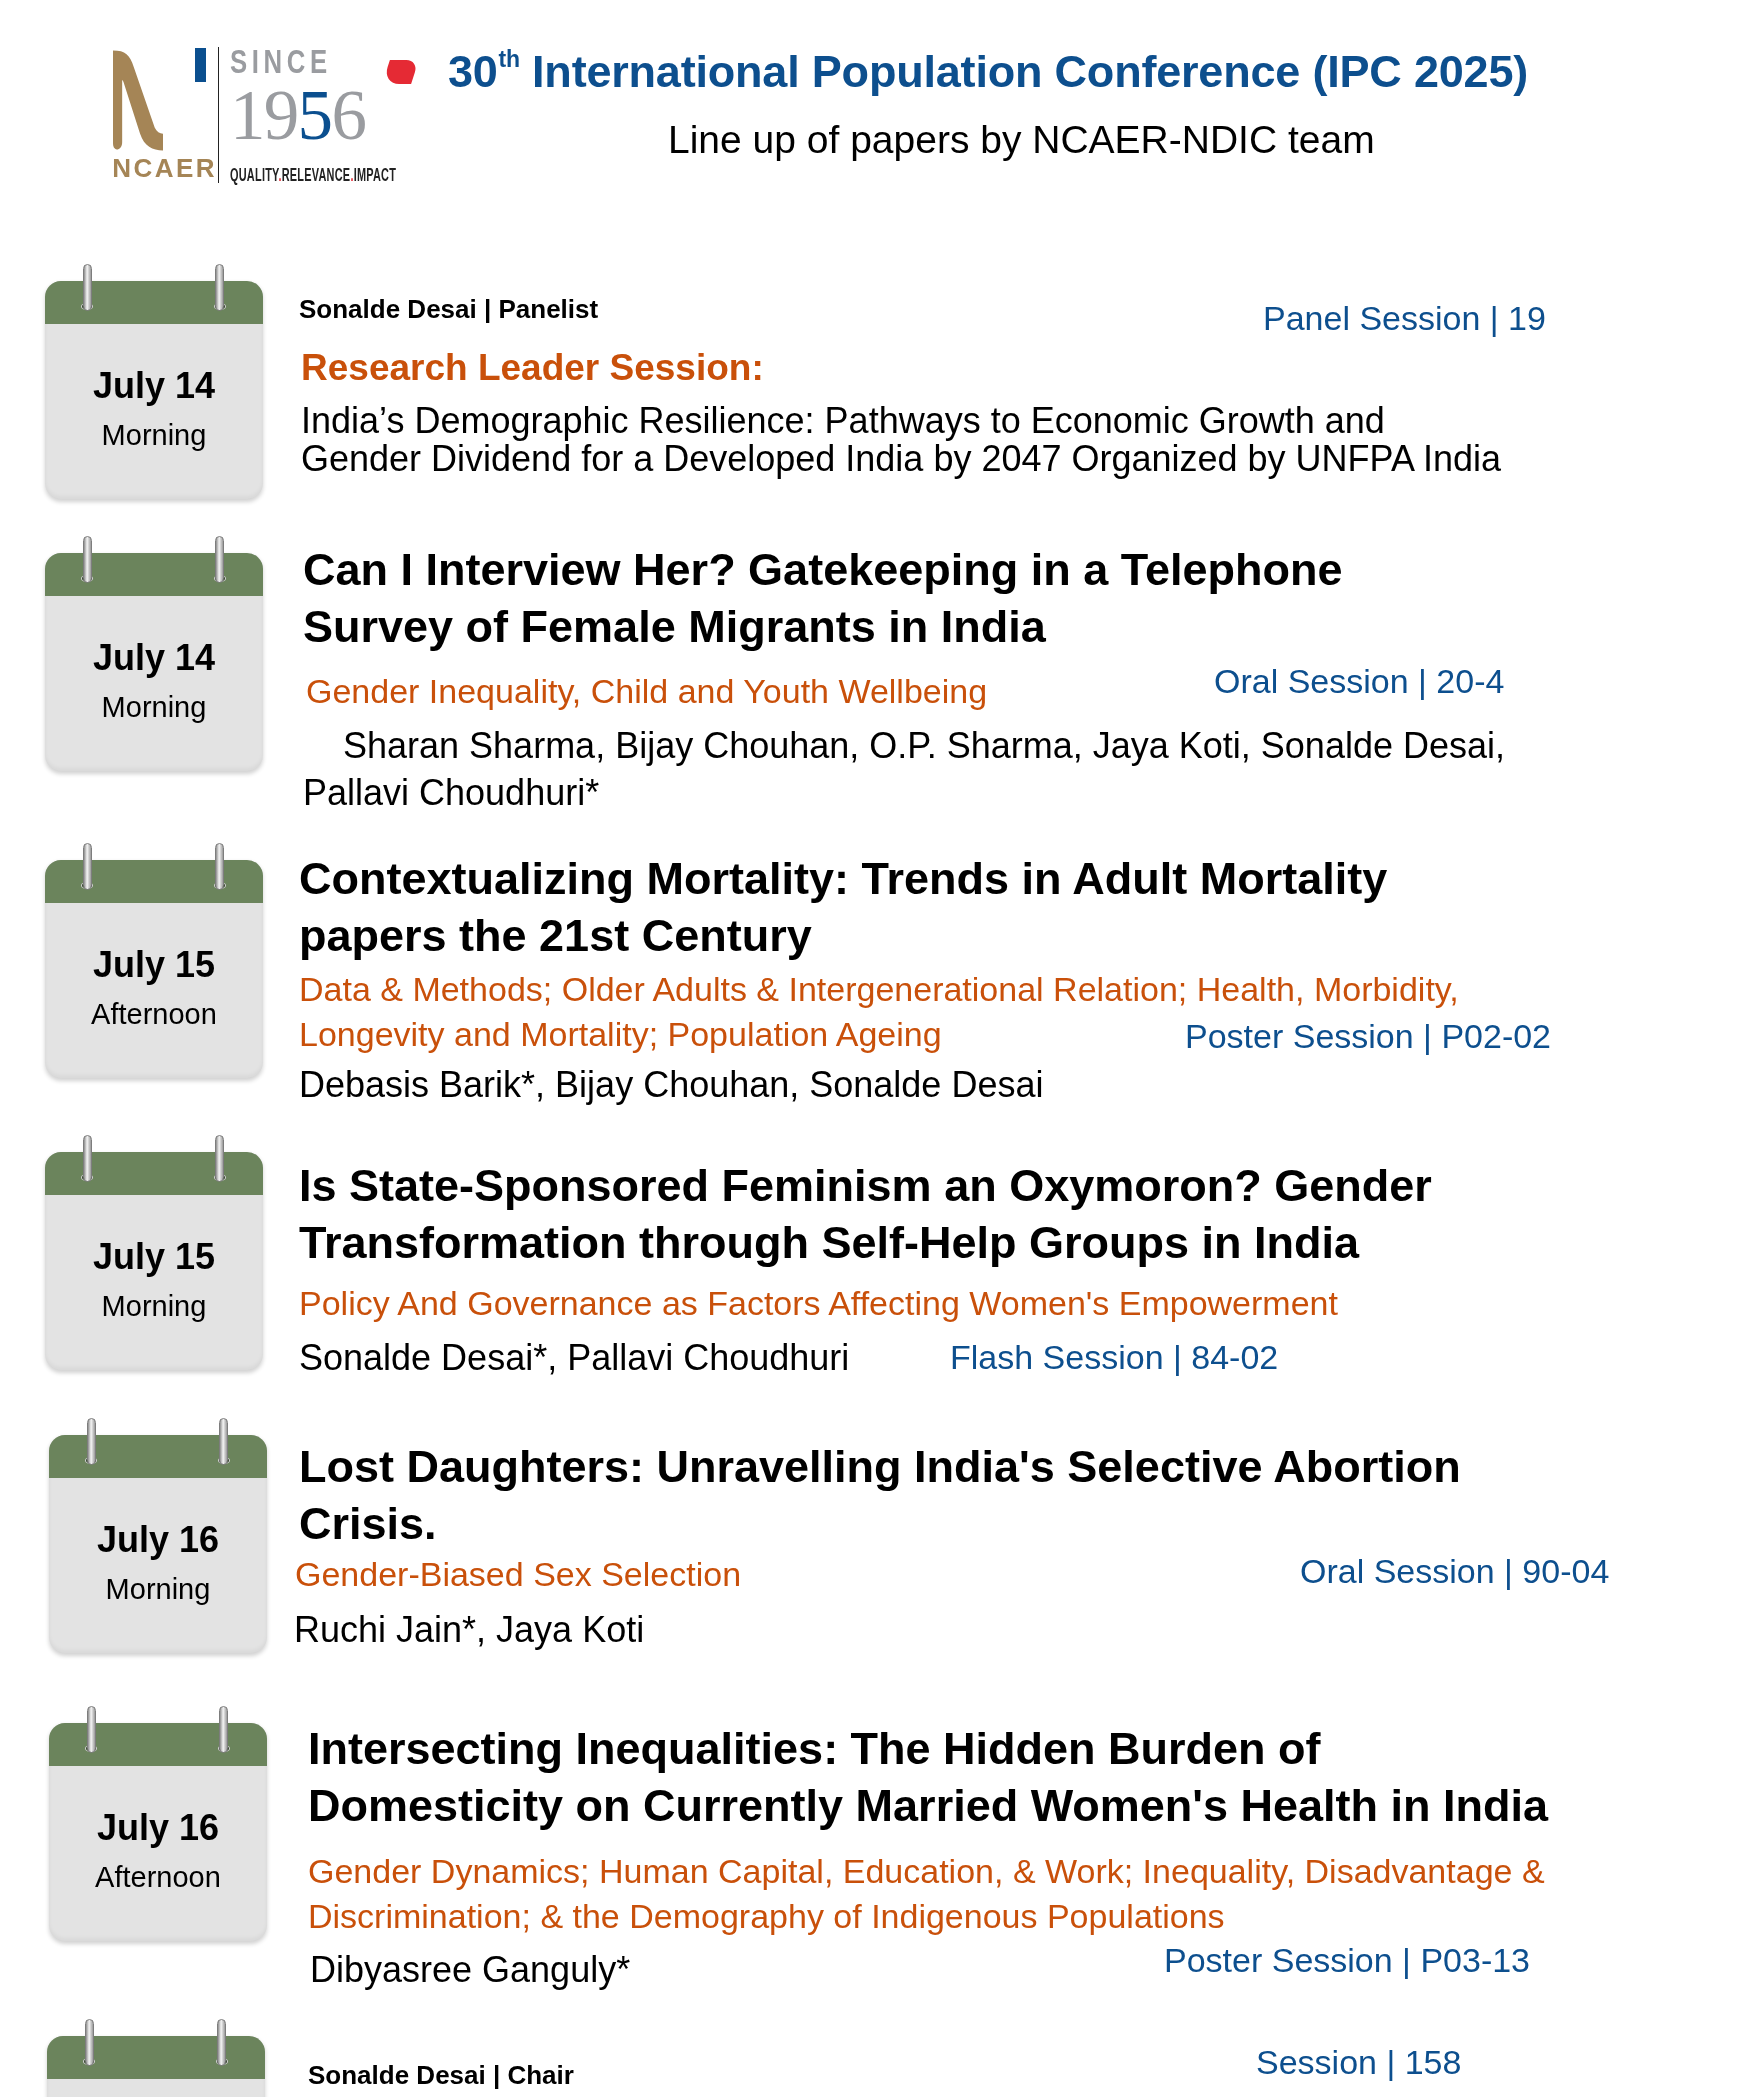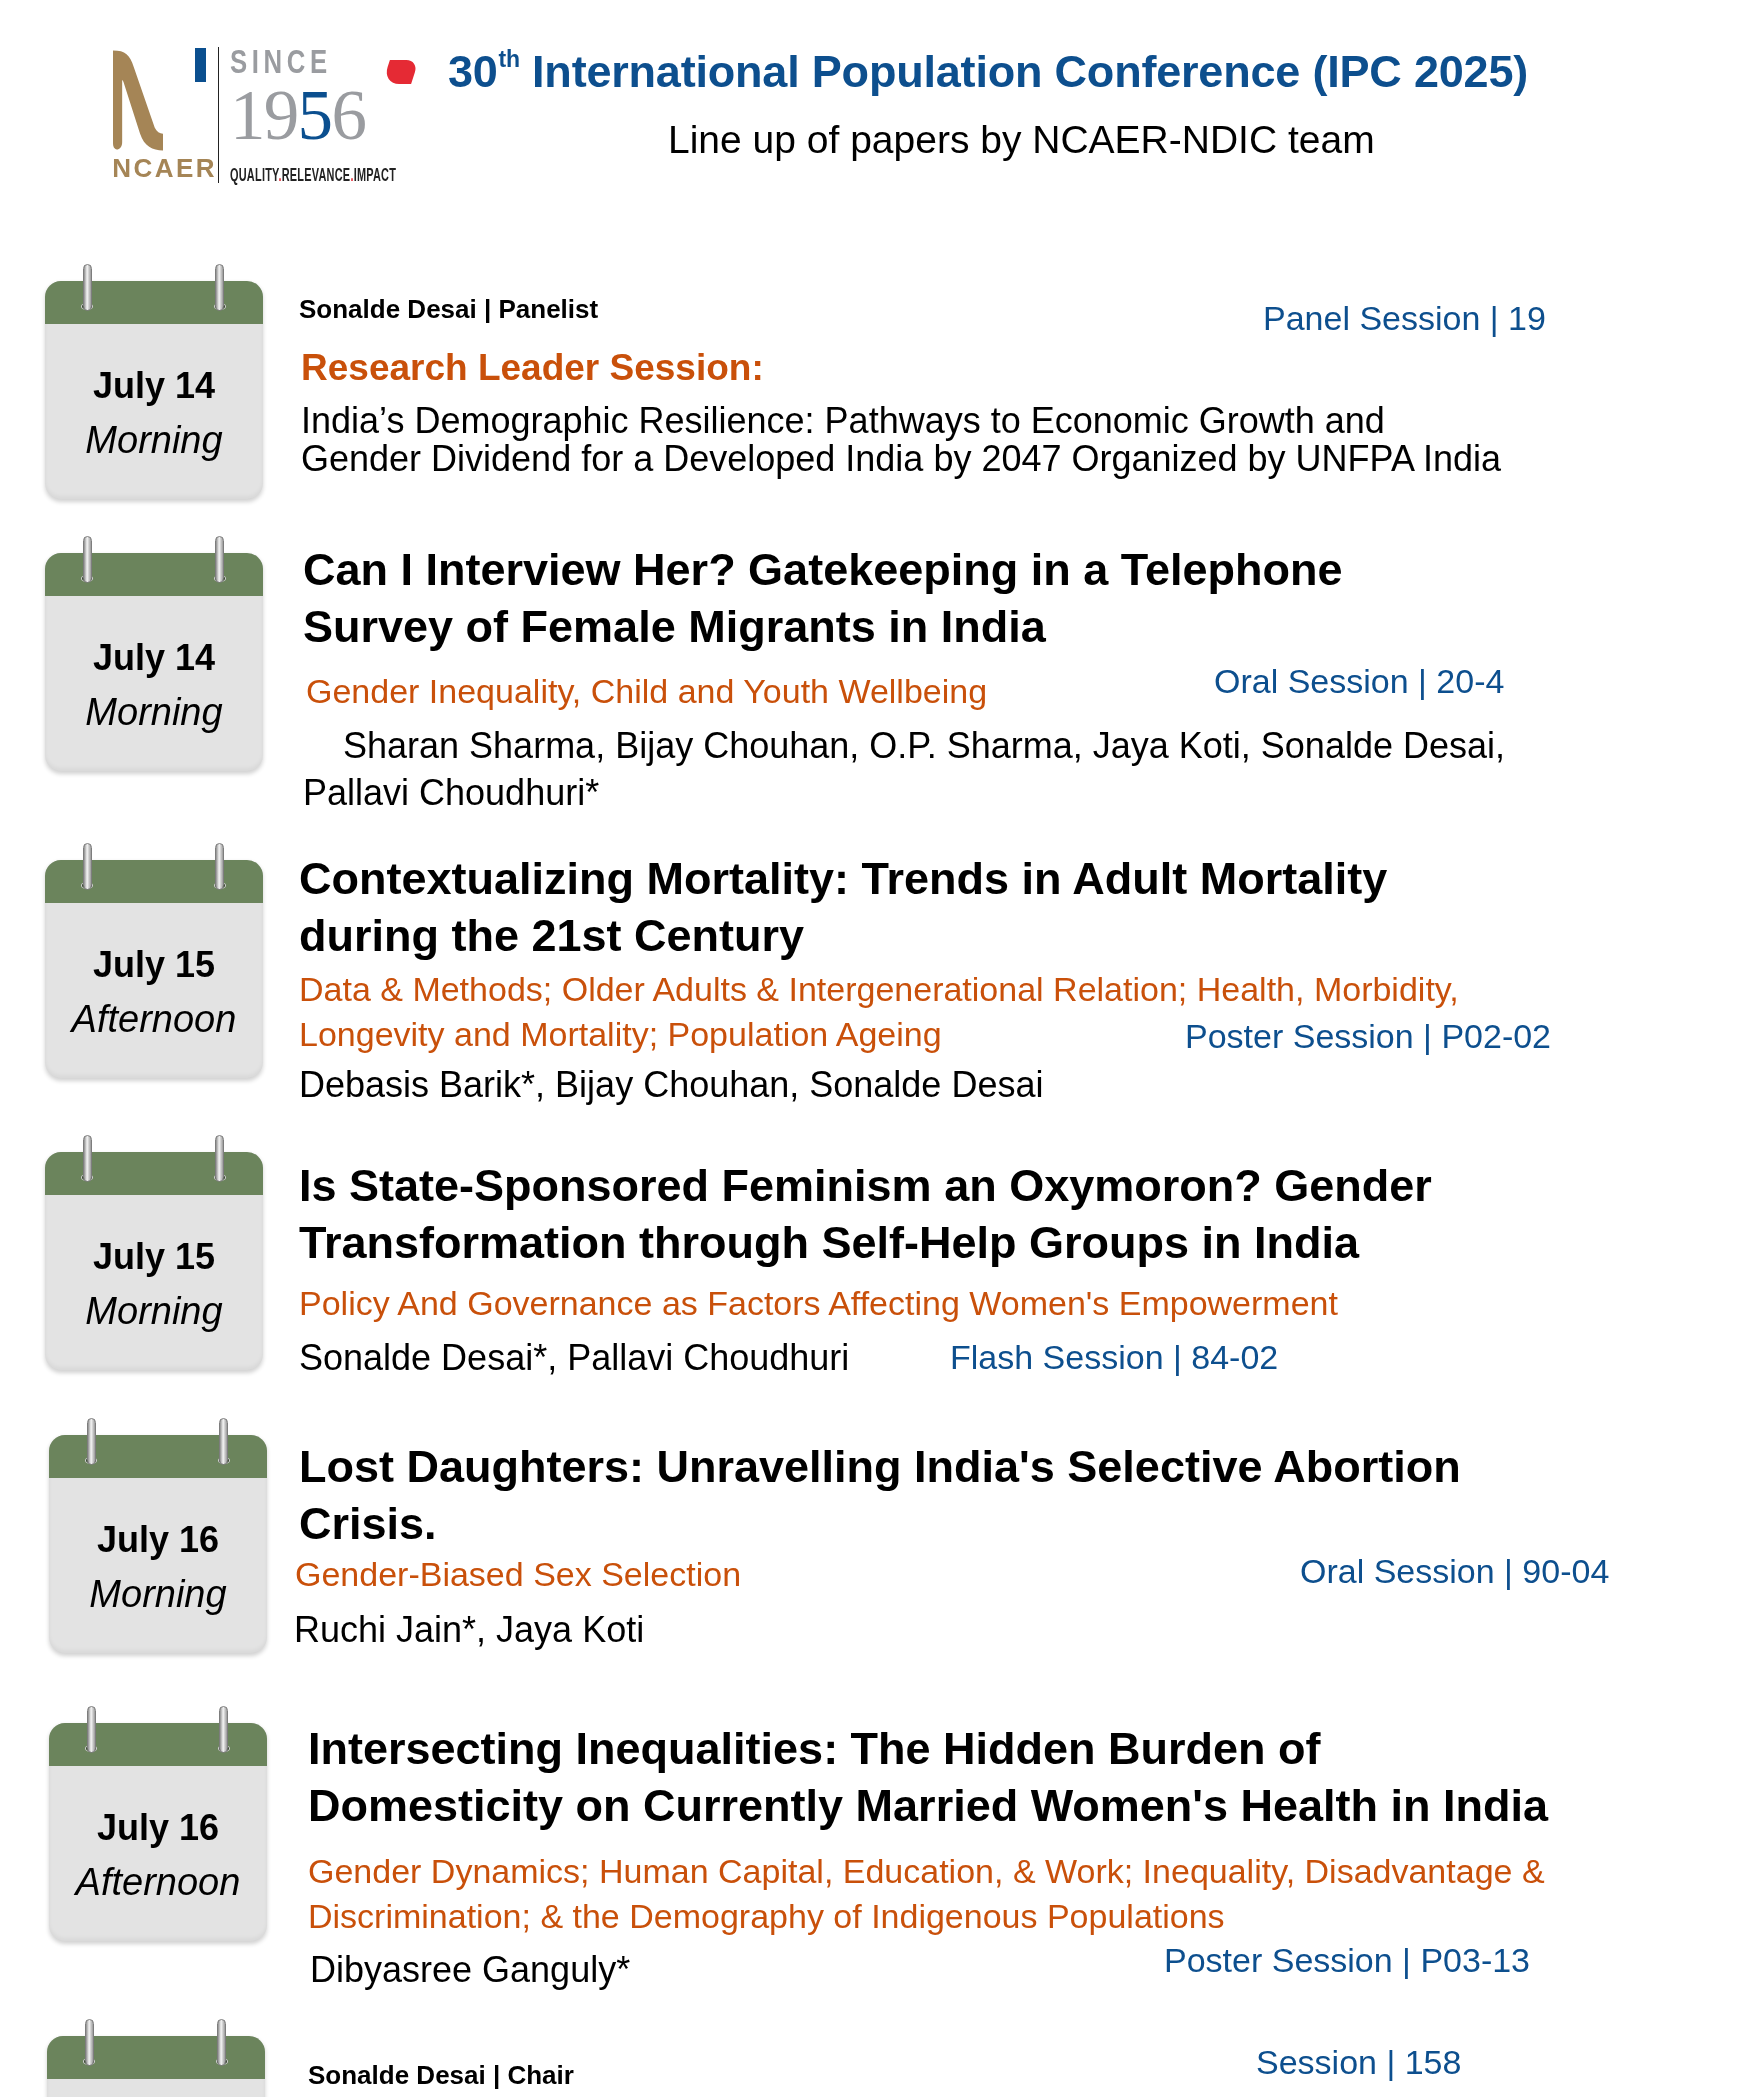--- a/index.html
+++ b/index.html
@@ -28,21 +28,21 @@
   .cal .ring { position:absolute; top:0; width:9.2px; height:47px; border-radius:5.9px;
                background:linear-gradient(90deg,#8d8d8d 0%,#f5f5f5 45%,#9a9a9a 100%);
                border:1.3px solid #7d7d7d; box-sizing:border-box; z-index:3; }
   .cal .ring.left { left:38px; } .cal .ring.right { left:170px; }
   .cal .hole { position:absolute; top:39px; width:11.7px; height:6.7px; border-radius:50%; background:#3e4d36; border:1.3px solid #cfcfcf; z-index:2; box-sizing:border-box; }
   .cal .hole.left { left:36px; } .cal .hole.right { left:169px; }
   .cal .card { position:absolute; left:0; top:17px; width:218px; height:218px; border-radius:16px; overflow:hidden;
                background:#e3e3e3; box-shadow:0 2.5px 4.2px rgba(0,0,0,.18), inset 0 -2.5px 4.2px rgba(0,0,0,.05); }
   .cal .band { position:absolute; left:0; top:0; width:100%; height:43px; background:#6b845c; }
   .cal .date { position:absolute; left:0; width:100%; top:84px; text-align:center; font-size:36px; font-weight:700; color:#000; }
-  .cal .slot { position:absolute; left:0; width:100%; top:138px; text-align:center; font-size:38px; color:#000;font-style:italic; }
+  .cal .slot { position:absolute; left:0; width:100%; top:138px; text-align:center; font-size:29px; color:#000; }
 
   
   .t { position:absolute; white-space:nowrap; }
   .person { font-size:26px; font-weight:700; color:#000; }
   .session-orange { font-size:37px; font-weight:700; color:#c9500a; }
   .paper-title { font-size:45px; font-weight:700; color:#000; line-height:57px; }
   .cat { font-size:34px; color:#c9500a; line-height:45px; }
   .authors { font-size:36px; color:#000; line-height:47px; }
   .desc { font-size:36px; color:#000; line-height:39px; }
   .tag { font-size:34px; color:#0d4f8e; }
@@ -109,21 +109,21 @@
     <div class="ring right"></div>
   <div class="hole left"></div>
     <div class="hole right"></div>
   <div class="card">
     <div class="band"></div>
     <div class="date">July 15</div>
     <div class="slot">Afternoon</div>
   </div>
 </div>
 <div class="t paper-title" style="left:299px; top:850px;">Contextualizing Mortality: Trends in Adult Mortality</div>
-<div class="t paper-title" style="left:299px; top:907px;">during the 21st Century</div>
+<div class="t paper-title" style="left:299px; top:907px;">papers the 21st Century</div>
 <div class="t cat" style="left:299px; top:967px;">Data &amp; Methods; Older Adults &amp; Intergenerational Relation; Health, Morbidity,</div>
 <div class="t cat" style="left:299px; top:1012px;">Longevity and Mortality; Population Ageing</div>
 <div class="t tag" style="left:1185px; top:1017px;">Poster Session | P02-02</div>
 <div class="t authors" style="left:299px; top:1061px;">Debasis Barik*, Bijay Chouhan, Sonalde Desai</div>
 
 <div class="cal" style="left:45px; top:1135px;">
   <div class="ring left"></div>
     <div class="ring right"></div>
   <div class="hole left"></div>
     <div class="hole right"></div>

